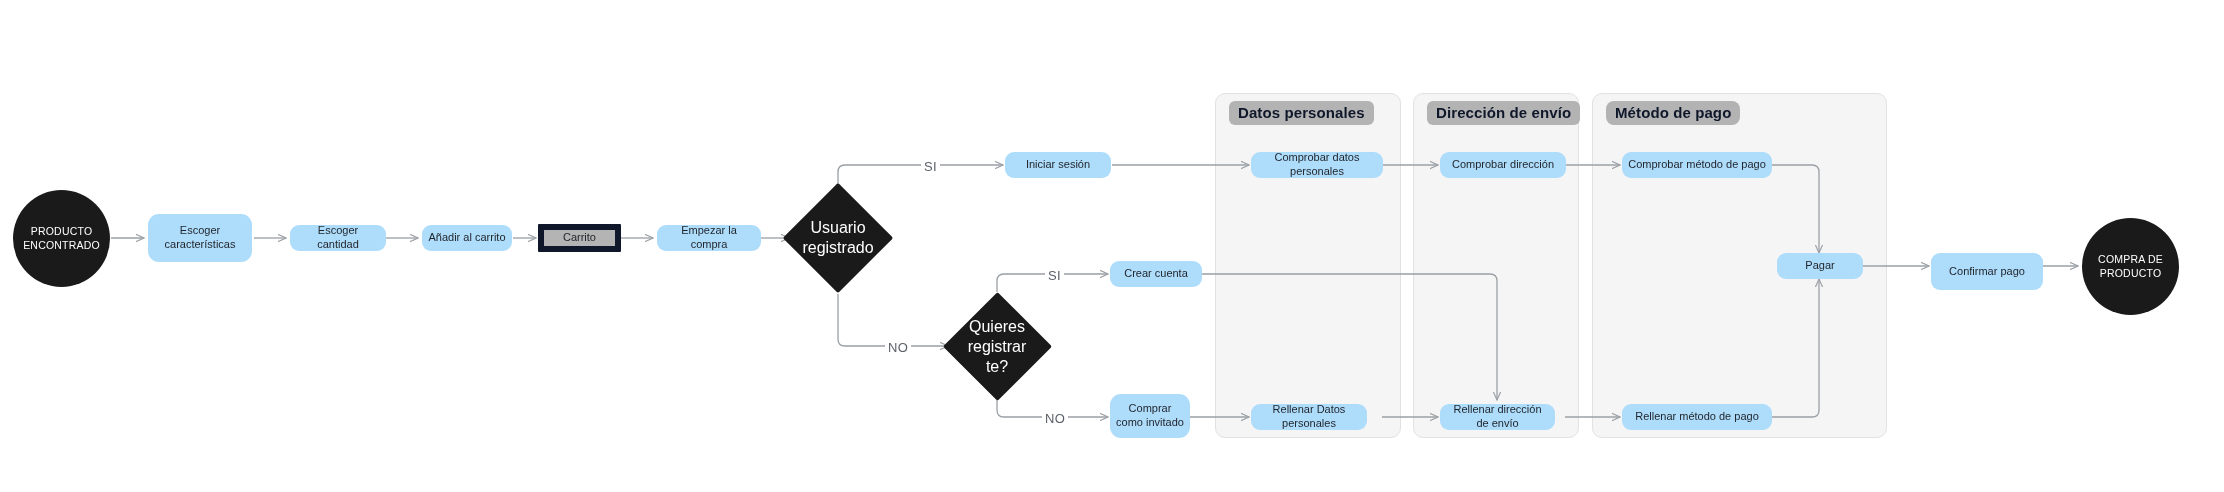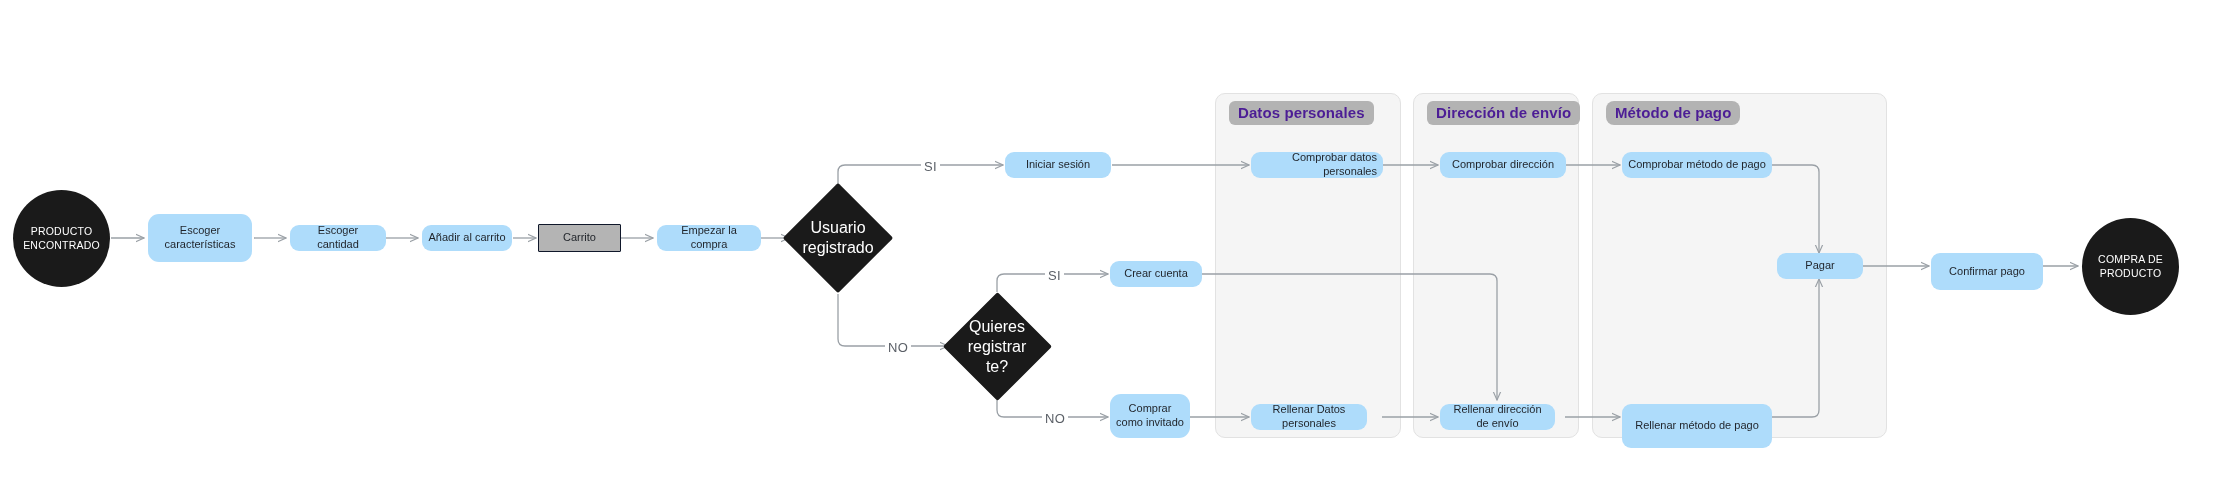--- a/index.html
+++ b/index.html
@@ -30,21 +30,21 @@
   .group-box {
     position: absolute;
     background: #f5f5f5;
     border: 1px solid #e2e2e2;
     border-radius: 10px;
     box-sizing: border-box;
   }
   .group-title {
     position: absolute;
     background: #b3b3b3;
-    color: #4c1d95;
+    color: #0f172a;
     font-size: 15px;
     font-weight: bold;
     padding: 3px 9px 4px 9px;
     border-radius: 6px;
     white-space: nowrap;
     letter-spacing: .1px;
     line-height: 1.15;
     text-align: center;
   }
   .node {
@@ -61,21 +61,21 @@
     border-radius: 9px;
     color: #1f2329;
     font-size: 11px;
     padding: 0 6px;
   }
   .node.pill-wide {
     border-radius: 11px;
   }
   .node.rect {
     background: #b4b4b4;
-    border: 1px solid #0f172a;
+    border: 6px solid #0f172a;
     border-radius: 1px;
     color: #1f2329;
     font-size: 11px;
   }
   .node.circle {
     background: #1a1a1a;
     border-radius: 50%;
     color: #ffffff;
     font-size: 10.5px;
     letter-spacing: .2px;
@@ -184,31 +184,31 @@
 
   <div class="node pill" style="left:1005px; top:152px; width:106px; height:26px;">Iniciar sesión</div>
 
   <div class="diamond-shape" style="left:959px; top:308px; width:77px; height:77px;"></div>
   <div class="node diamond-label" style="left:962px; top:318px; width:70px; height:58px;">Quieres registrar te?</div>
 
   <div class="node pill" style="left:1110px; top:261px; width:92px; height:26px;">Crear cuenta</div>
 
   <div class="node pill pill-wide" style="left:1110px; top:394px; width:80px; height:44px;">Comprar como invitado</div>
 
-  <div class="node pill" style="left:1251px; top:152px; width:132px; height:26px;text-align:right;">Comprobar datos personales</div>
+  <div class="node pill" style="left:1251px; top:152px; width:132px; height:26px;">Comprobar datos personales</div>
 
   <div class="node pill" style="left:1251px; top:404px; width:116px; height:26px;">Rellenar Datos personales</div>
 
   <div class="node pill" style="left:1440px; top:152px; width:126px; height:26px;">Comprobar dirección</div>
 
   <div class="node pill" style="left:1440px; top:404px; width:115px; height:26px;">Rellenar dirección de envío</div>
 
   <div class="node pill" style="left:1622px; top:152px; width:150px; height:26px;">Comprobar método de pago</div>
 
-  <div class="node pill" style="left:1622px; top:404px; width:150px; height:44px;">Rellenar método de pago</div>
+  <div class="node pill" style="left:1622px; top:404px; width:150px; height:26px;">Rellenar método de pago</div>
 
   <div class="node pill" style="left:1777px; top:253px; width:86px; height:26px;">Pagar</div>
 
   <div class="node pill" style="left:1931px; top:253px; width:112px; height:37px;">Confirmar pago</div>
 
   <div class="node circle" style="left:2082px; top:218px; width:97px; height:97px;">COMPRA DE PRODUCTO</div>
 
 </div>
 
 </body></html>

